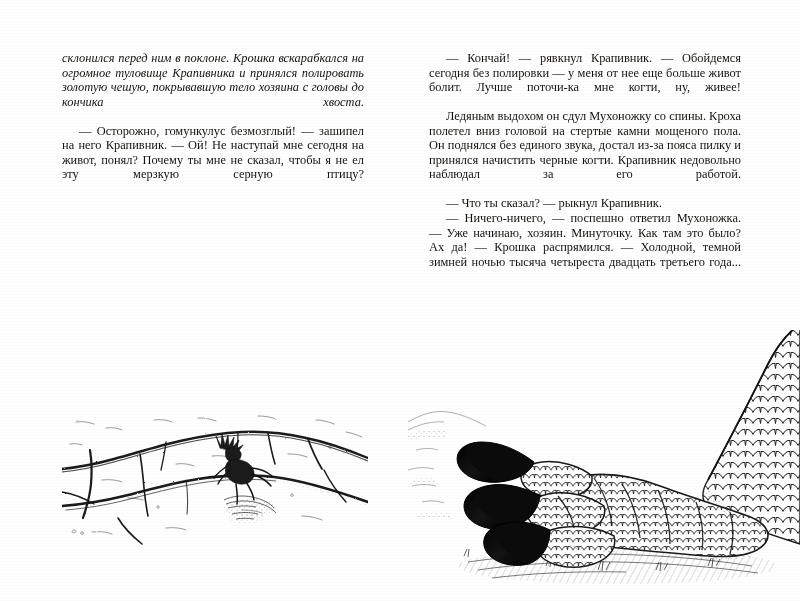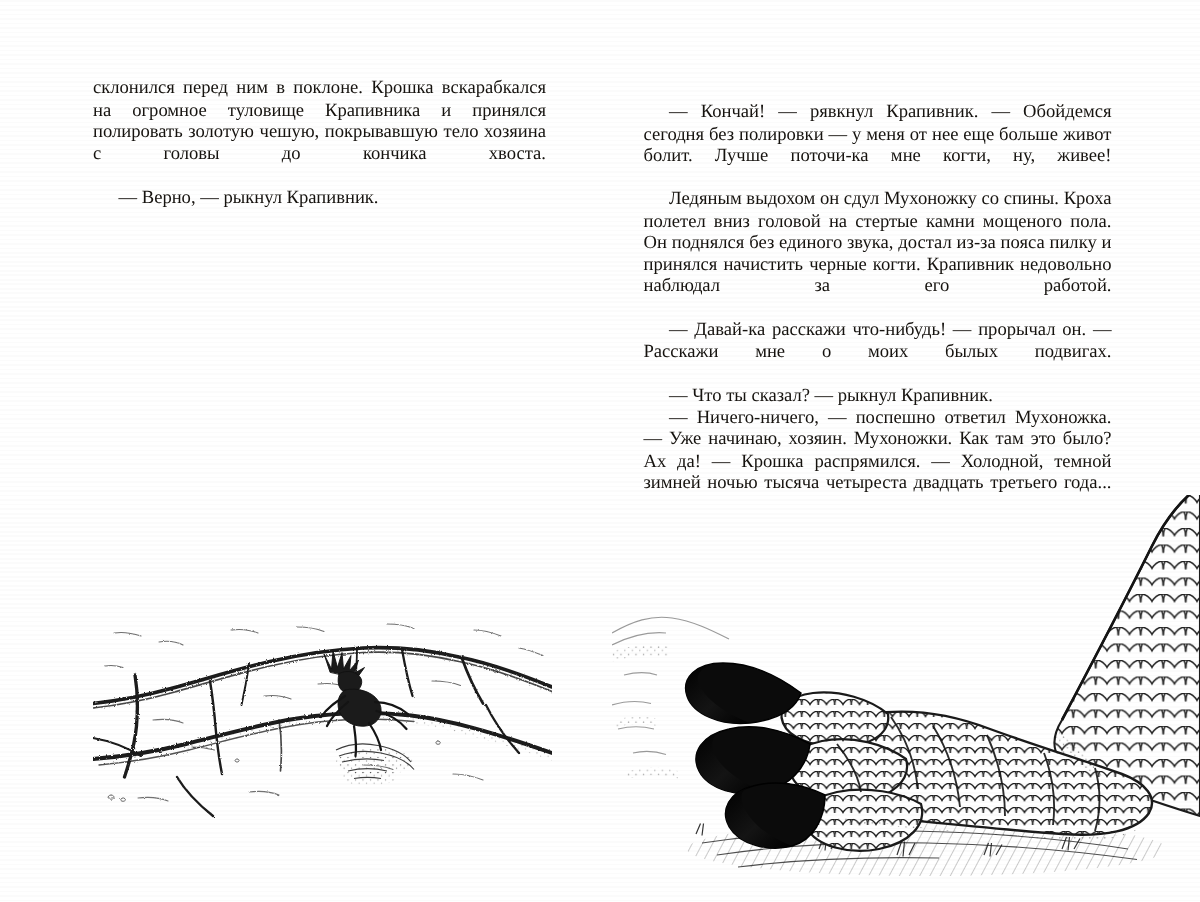--- a/index.html
+++ b/index.html
@@ -21,28 +21,28 @@
     position: absolute;
     font-family: "Liberation Serif", "DejaVu Serif", serif;
     font-size: 12.4px;
     line-height: 14.55px;
     color: #16130f;
     text-align: justify;
     text-justify: inter-word;
     -webkit-font-smoothing: antialiased;
   }
   #col-left  { left: 62px;  top: 51px; width: 302px; }
-  #col-right { left: 429px; top: 67px; width: 312px; }
+  #col-right { left: 429px; top: 51px; width: 312px; }
 
   .para {
     margin: 0;
     text-indent: 17px;
     text-align: justify;
   }
-  .para.no-indent { text-indent: 0; }
+  .para.no-indent { text-indent: 0; font-style: italic; }
   
   .para.cont::after {
     content: "";
     display: inline-block;
     width: 100%;
   }
 
   
   .illus { position: absolute; }
 
@@ -70,29 +70,28 @@
       repeating-linear-gradient(0deg, rgba(0,0,0,.5) 0 1px, transparent 1px 3px);
   }
 </style>
 </head>
 <body>
 
 <div id="page">
 
   <div id="col-left" class="column">
     <p class="para no-indent cont">склонился перед ним в поклоне. Крошка вскарабкался на огромное туловище Крапивника и принялся полировать золотую чешую, покрывавшую тело хозяина с головы до кончика хвоста.</p>
-    <p class="para">— Верно, — рыкнул Крапивник.</p>
+    <p class="para cont">— Осторожно, гомункулус безмозглый! — зашипел на него Крапивник. — Ой! Не наступай мне сегодня на живот, понял? Почему ты мне не сказал, чтобы я не ел эту мерзкую серную птицу?</p>
   </div>
 
   <div id="col-right" class="column">
     <p class="para cont">— Кончай! — рявкнул Крапивник. — Обойдемся сегодня без полировки — у меня от нее еще больше живот болит. Лучше поточи-ка мне когти, ну, живее!</p>
     <p class="para cont">Ледяным выдохом он сдул Мухоножку со спины. Кроха полетел вниз головой на стертые камни мощеного пола. Он поднялся без единого звука, достал из-за пояса пилку и принялся начистить черные когти. Крапивник недовольно наблюдал за его работой.</p>
-    <p class="para cont">— Давай-ка расскажи что-нибудь! — прорычал он. — Расскажи мне о моих былых подвигах.</p>
     <p class="para">— Что ты сказал? — рыкнул Крапивник.</p>
-    <p class="para cont">— Ничего-ничего, — поспешно ответил Мухоножка. — Уже начинаю, хозяин. Мухоножки. Как там это было? Ах да! — Крошка распрямился. — Холодной, темной зимней ночью тысяча четыреста двадцать третьего года...</p>
+    <p class="para cont">— Ничего-ничего, — поспешно ответил Мухоножка. — Уже начинаю, хозяин. Минуточку. Как там это было? Ах да! — Крошка распрямился. — Холодной, темной зимней ночью тысяча четыреста двадцать третьего года...</p>
   </div>
 
   <div id="illus-left" class="illus">
     <svg viewBox="0 0 306 150" xmlns="http://www.w3.org/2000/svg" aria-hidden="true">
       <defs>
         <filter id="rough1">
           <feTurbulence type="fractalNoise" baseFrequency="0.9" numOctaves="3" result="n"></feTurbulence>
           <feDisplacementMap in="SourceGraphic" in2="n" scale="1.6"></feDisplacementMap>
         </filter>
         <pattern id="stipple" width="5" height="5" patternUnits="userSpaceOnUse">

